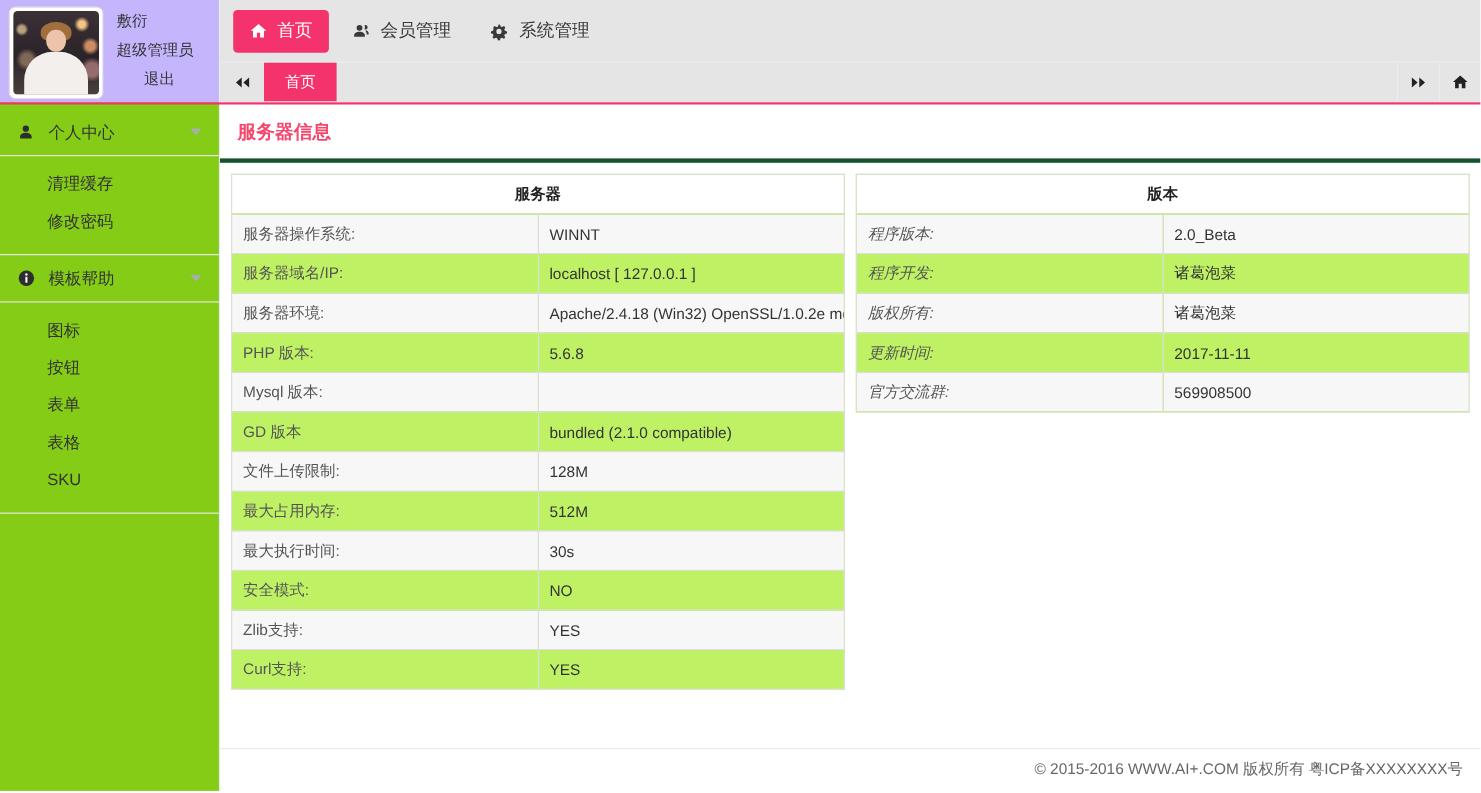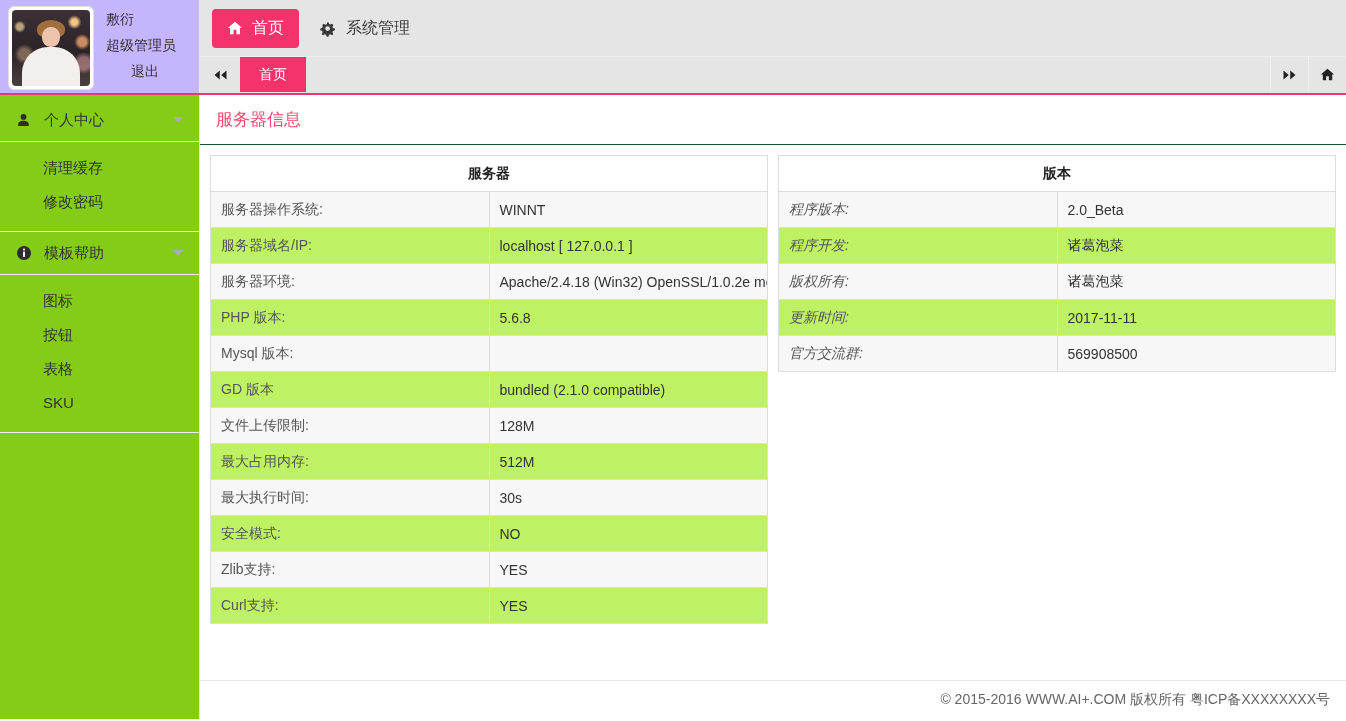--- a/index.html
+++ b/index.html
@@ -65,22 +65,22 @@
   .menu-section-header svg { fill:#2d2d2d; }
   .caret-down { margin-left:auto; width:0; height:0;
     border-left:5px solid transparent; border-right:5px solid transparent;
     border-top:6px solid #a8aeb5; }
   .menu-items { padding:9px 0 12px; border-bottom:1px solid #ededf2; }
   .menu-item { height:34px; line-height:34px; padding-left:43px; font-size:15px;
     color:#333; cursor:pointer; }
 
   
   .main { display:flex; flex-direction:column; background:#fff; overflow:hidden; }
-  .page-heading { font-size:17px; font-weight:normal; color:#f5476d; margin:0;
-    padding:15px 16px 13px; border-bottom:1px solid #14532d; }
+  .page-heading { font-size:17px; font-weight:bold; color:#f5476d; margin:0;
+    padding:15px 16px 13px; border-bottom:4px solid #14532d; }
   .tables-wrap { display:flex; gap:10px; padding:10px; align-items:flex-start; }
   table.info-table { border-collapse:collapse; width:558px; font-size:14px;
     table-layout:fixed; background:#bef264; }
   table.info-table th, table.info-table td { border:1px solid #ddd; padding:8px 10px;
     height:36px; overflow:hidden; white-space:nowrap; }
   .info-table thead th { text-align:center; font-weight:bold; color:#222; background:#fff; }
   .info-table td.row-label { color:#555; }
   .info-table td.row-value { color:#333; }
   .info-table tbody tr:nth-child(odd) { background:#f7f7f7; }
   #server-table td.row-label { width:130px; }
@@ -116,20 +116,28 @@
       <div class="nav-item active">
         <span class="i">
           <svg width="16" height="16" viewBox="0 0 24 24">
               <path d="M12 2.7 22.6 12h-3.1v9.3h-5.3v-6.6h-4.4v6.6H4.5V12H1.4L12 2.7z"></path>
             </svg>
         </span>
         <span>首页</span>
       </div>
       <div class="nav-item">
         <span class="i">
+          <svg width="17" height="16" viewBox="0 0 24 24">
+              <path d="M9.5 4a4 4 0 1 1 0 8 4 4 0 0 1 0-8zm0 9.4c3.9 0 7.3 2 7.3 4.6v2H2.2v-2c0-2.6 3.4-4.6 7.3-4.6zm8-3.1a3.1 3.1 0 0 0 0-6.2c-.4 0-.8.1-1.2.2a5.6 5.6 0 0 1 0 5.8c.4.1.8.2 1.2.2zm1.9 1.4c1.5.9 2.5 2.1 2.5 3.6v1.8h-2.7v-1.1c0-1.7-.7-3.1-1.9-4.2.8-.1 1.5-.1 2.1-.1z"></path>
+            </svg>
+        </span>
+        <span>会员管理</span>
+      </div>
+      <div class="nav-item">
+        <span class="i">
           <svg width="17" height="17" viewBox="0 0 24 24">
               <path d="M12 1.8l1 3.1c.7.2 1.4.4 2 .8l2.9-1.4 2 2-1.5 2.9c.4.6.7 1.3.8 2l3.1 1v2.8l-3.1 1c-.2.7-.4 1.4-.8 2l1.4 2.9-2 2-2.9-1.5c-.6.4-1.3.7-2 .8l-1 3.1h-2.8l-1-3.1c-.7-.2-1.4-.4-2-.8l-2.9 1.4-2-2 1.5-2.9c-.4-.6-.7-1.3-.8-2l-3.1-1v-2.8l3.1-1c.2-.7.4-1.4.8-2L2.3 6.4l2-2 2.9 1.5c.6-.4 1.3-.7 2-.8l1-3.1H12zm-1.4 6.6a3.8 3.8 0 1 0 0 7.6 3.8 3.8 0 0 0 0-7.6z" transform="translate(1.4 1.4) scale(.88)"></path>
             </svg>
         </span>
         <span>系统管理</span>
       </div>
     </div>
 
     <div class="tabbar">
       <div class="tab-scroll">
@@ -176,20 +184,21 @@
             <rect x="10.6" y="10" width="2.8" height="8" fill="#fff"></rect>
             <circle cx="12" cy="6.8" r="1.7" fill="#fff"></circle>
           </svg>
       </span>
       <span>模板帮助</span>
       <span class="caret-down"></span>
     </div>
     <div class="menu-items">
       <div class="menu-item">图标</div>
       <div class="menu-item">按钮</div>
+      <div class="menu-item">表单</div>
       <div class="menu-item">表格</div>
       <div class="menu-item">SKU</div>
     </div>
   </div>
 
   <div class="main">
     <h2 class="page-heading">服务器信息</h2>
 
     <div class="tables-wrap">
       <table class="info-table" id="server-table">

